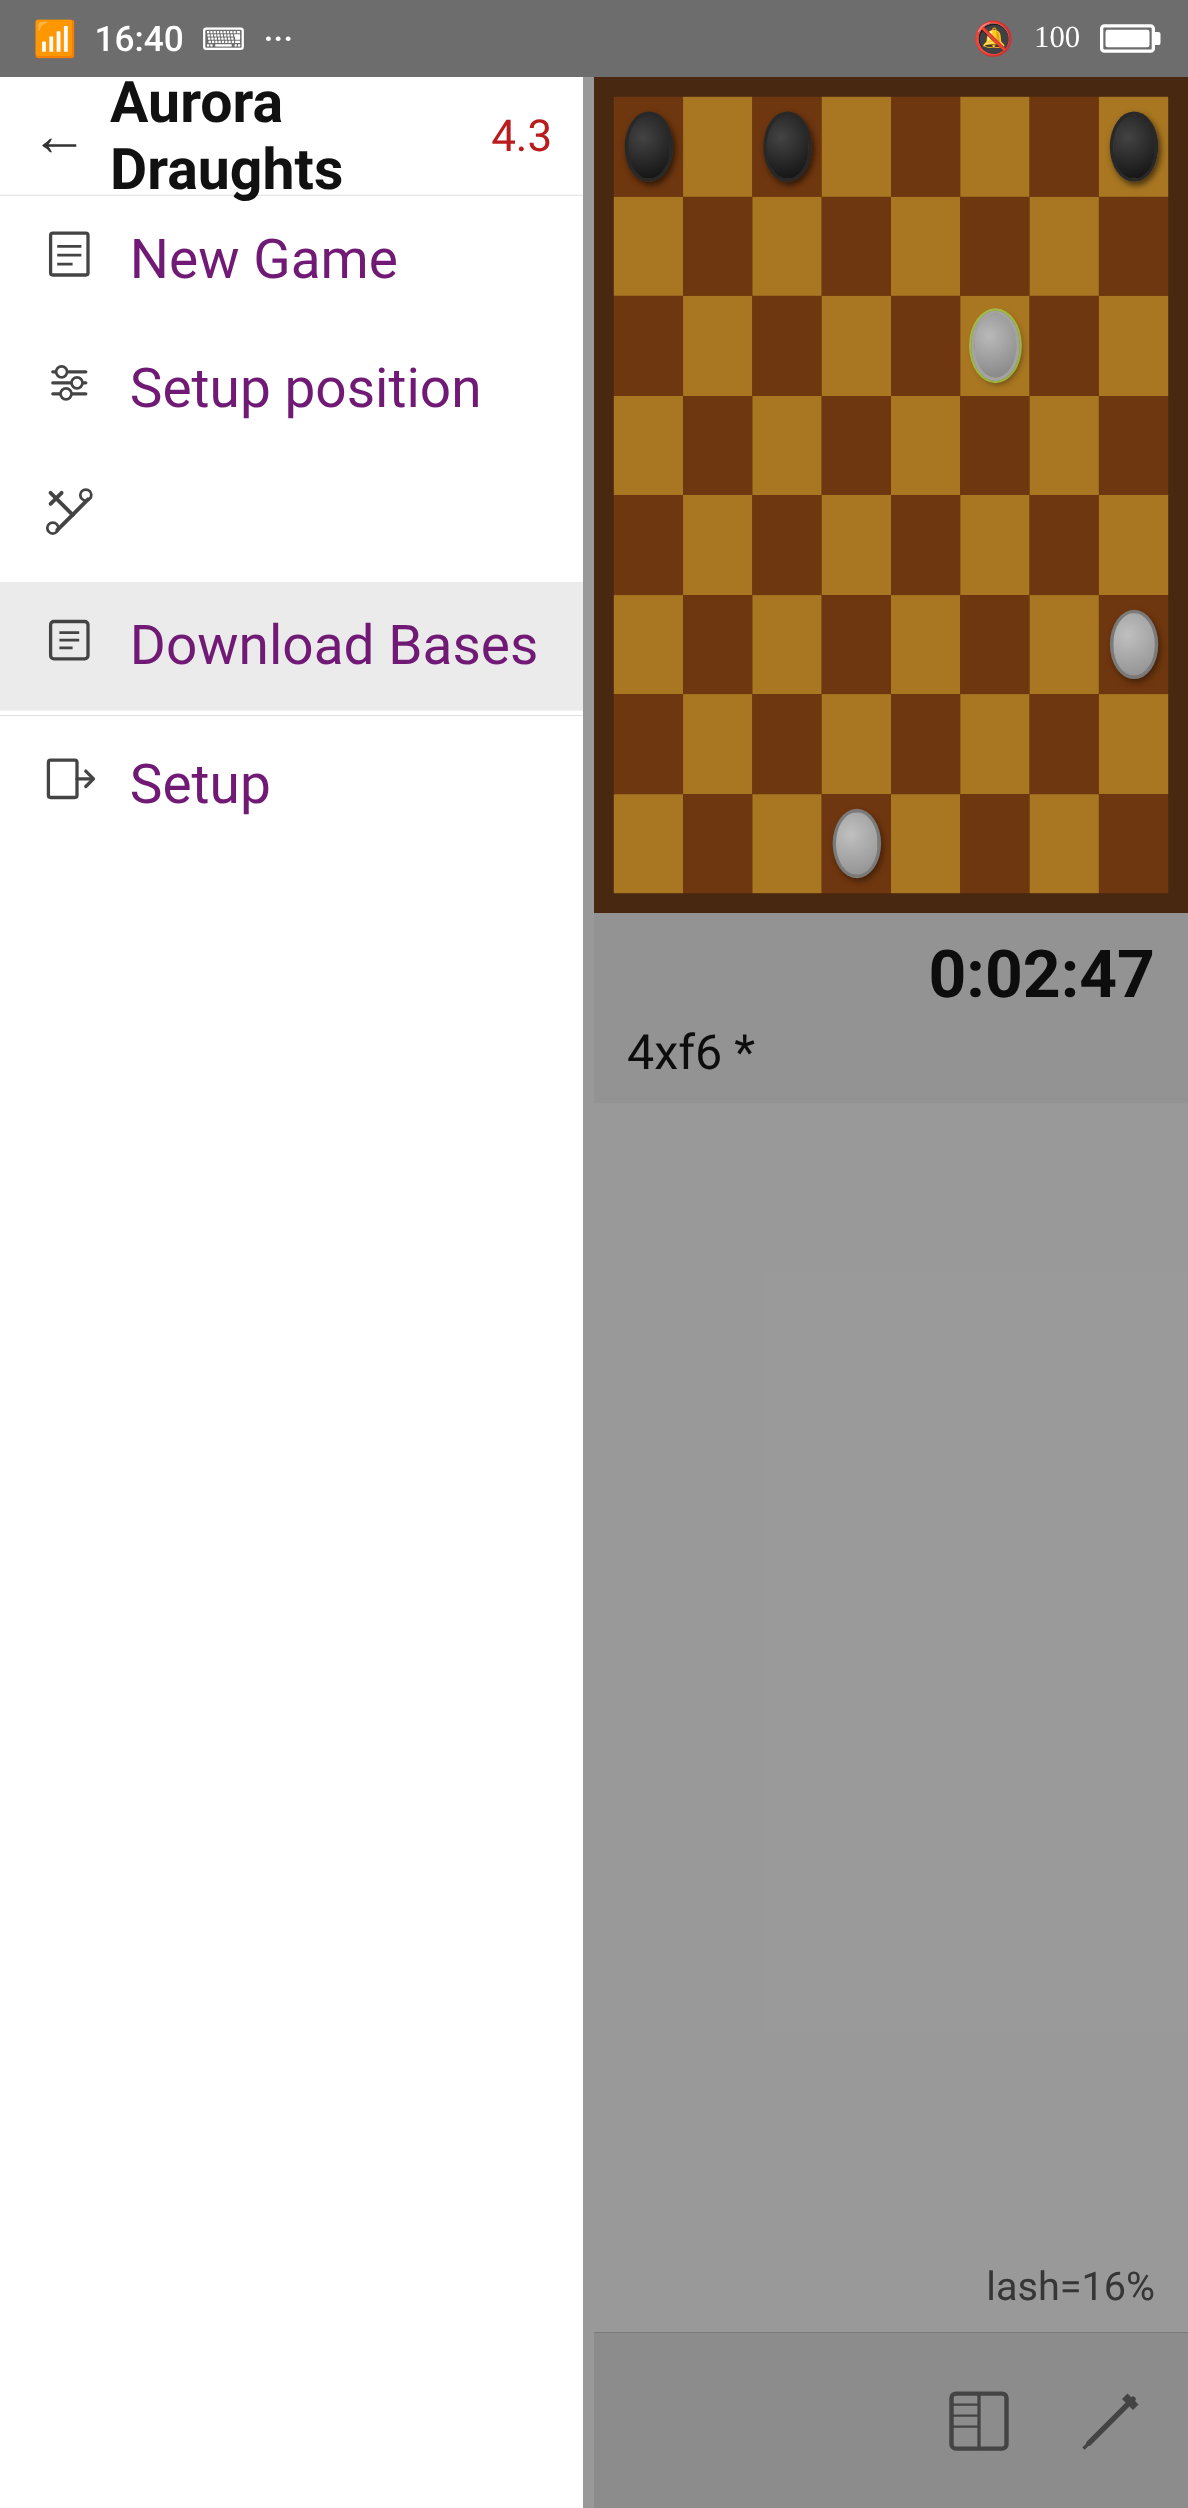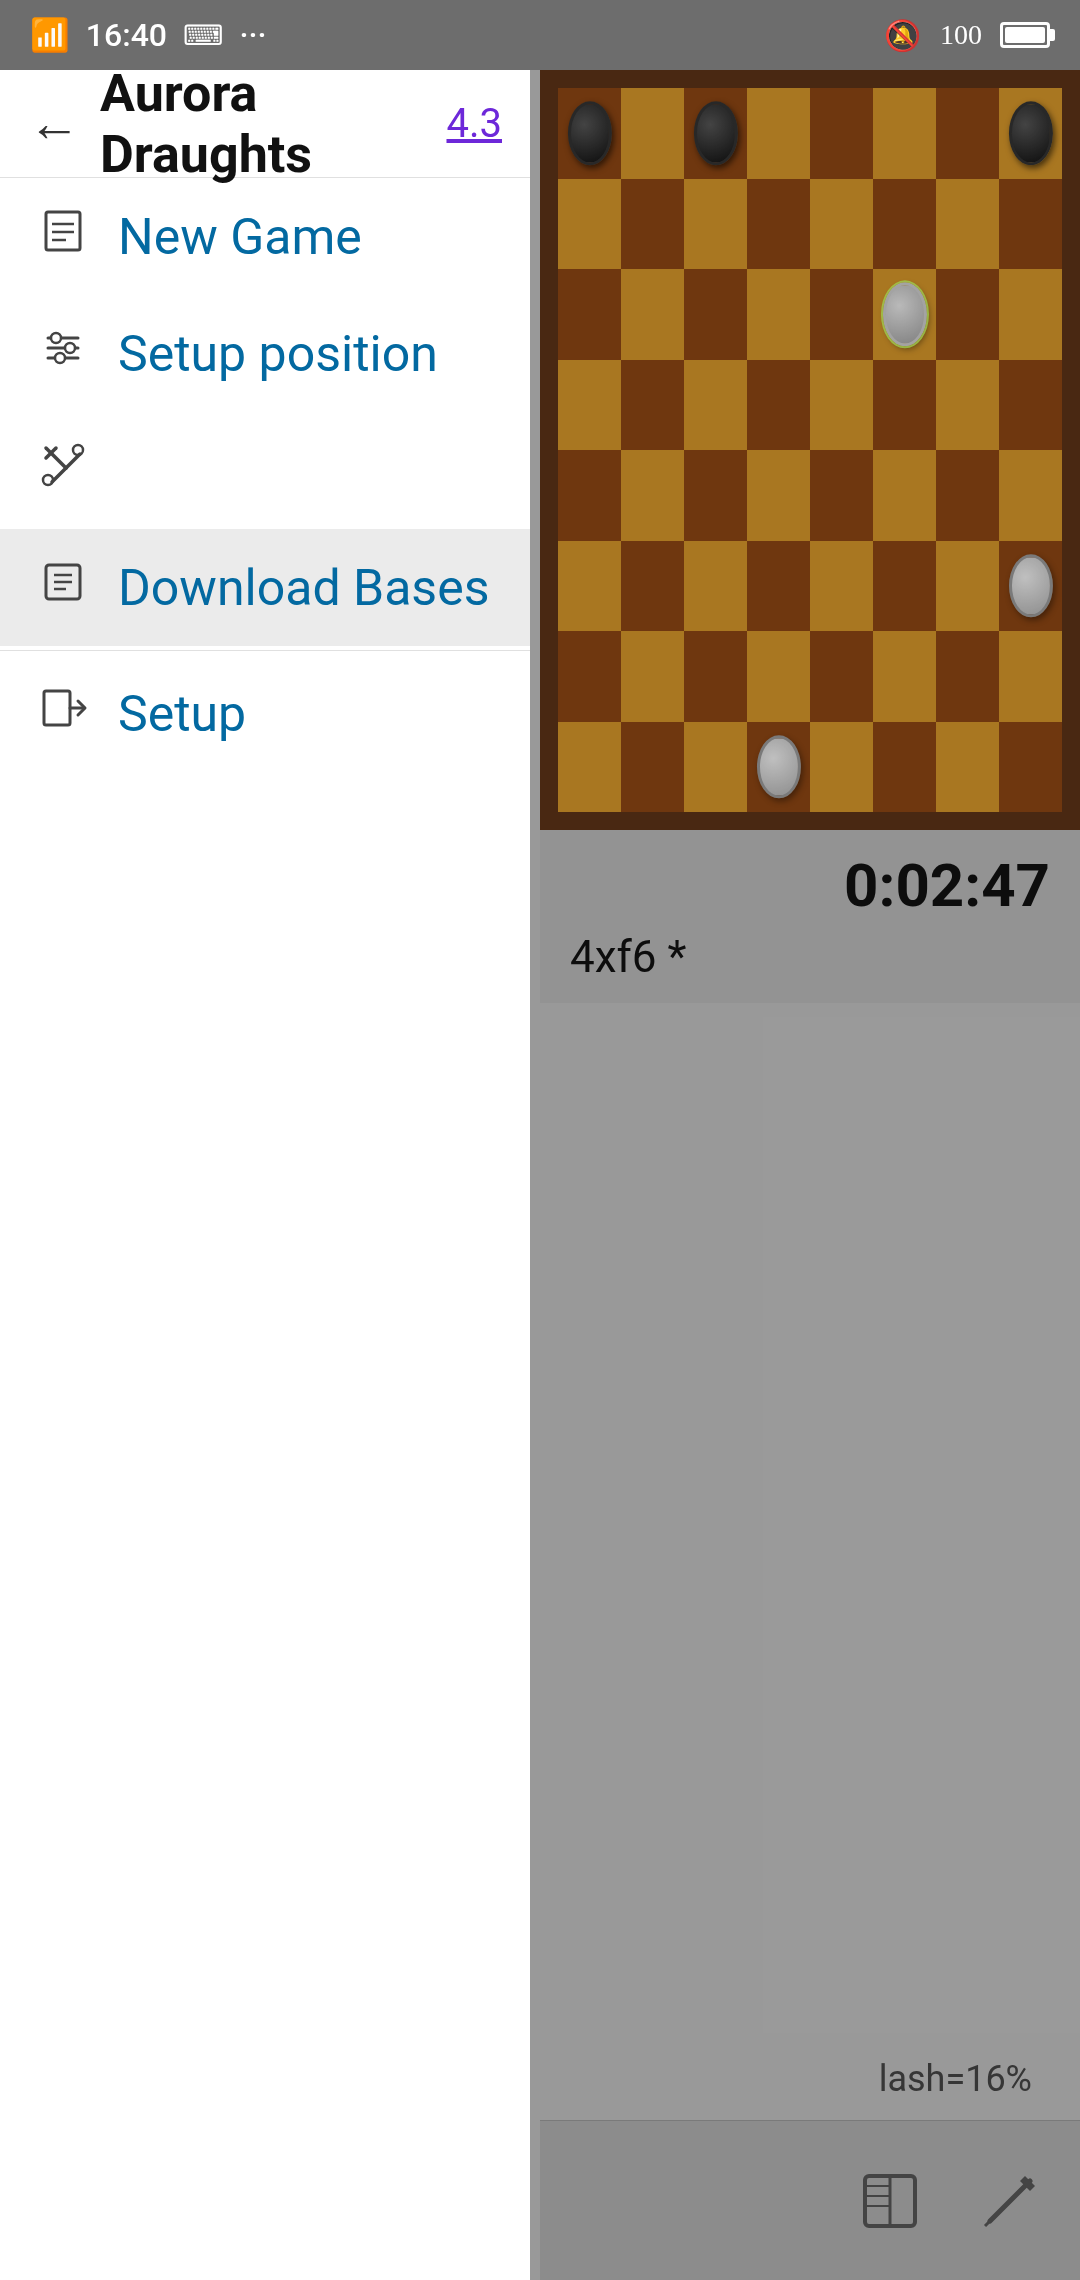--- a/index.html
+++ b/index.html
@@ -232,23 +232,22 @@
 
     .drawer-title {
       font-size: 52px;
       font-weight: 700;
       color: #111;
       flex: 1;
     }
 
     .version-badge {
       font-size: 40px;
-      color: #6d28d9;
+      color: #b91c1c;
       margin-left: 7px;
-      text-decoration: underline;
     }
 
     
     .menu-item {
       display: flex;
       align-items: center;
       padding: 28px 36px;
       cursor: pointer;
       min-height: 100px;
     }
@@ -262,21 +261,21 @@
       width: 54px;
       text-align: center;
       margin-right: 28px;
       font-size: 44px;
       color: #444;
       flex-shrink: 0;
     }
 
     .menu-label {
       font-size: 50px;
-      color: #0369a1;
+      color: #701a75;
       font-weight: 400;
     }
 
     .menu-divider {
       height: 1px;
       background: #e0e0e0;
       margin: 4px 0;
     }
 
     
@@ -400,21 +399,21 @@
       <div class="board-cell light"></div>
       <div class="board-cell dark"></div>
     </div>
   </div>
 
   <div class="right-info">
     <div class="timer-text">0:02:47</div>
     <div class="move-text">4xf6 *</div>
   </div>
 
-  <div style="position:absolute;bottom:180px;right:48px;">
+  <div style="position:absolute;bottom:180px;right:30px;">
     <span style="font-size:36px;color:#444;">lash=16%</span>
   </div>
 
   <div class="bottom-toolbar-right">
     <div class="bottom-icon-btn">
       <svg width="70" height="70" viewBox="0 0 70 70">
         <rect x="10" y="10" width="50" height="50" rx="4" fill="none" stroke="#555" stroke-width="4"></rect>
         <line x1="35" y1="10" x2="35" y2="60" stroke="#555" stroke-width="3"></line>
         <line x1="10" y1="20" x2="35" y2="20" stroke="#555" stroke-width="2"></line>
         <line x1="10" y1="30" x2="35" y2="30" stroke="#555" stroke-width="2"></line>

